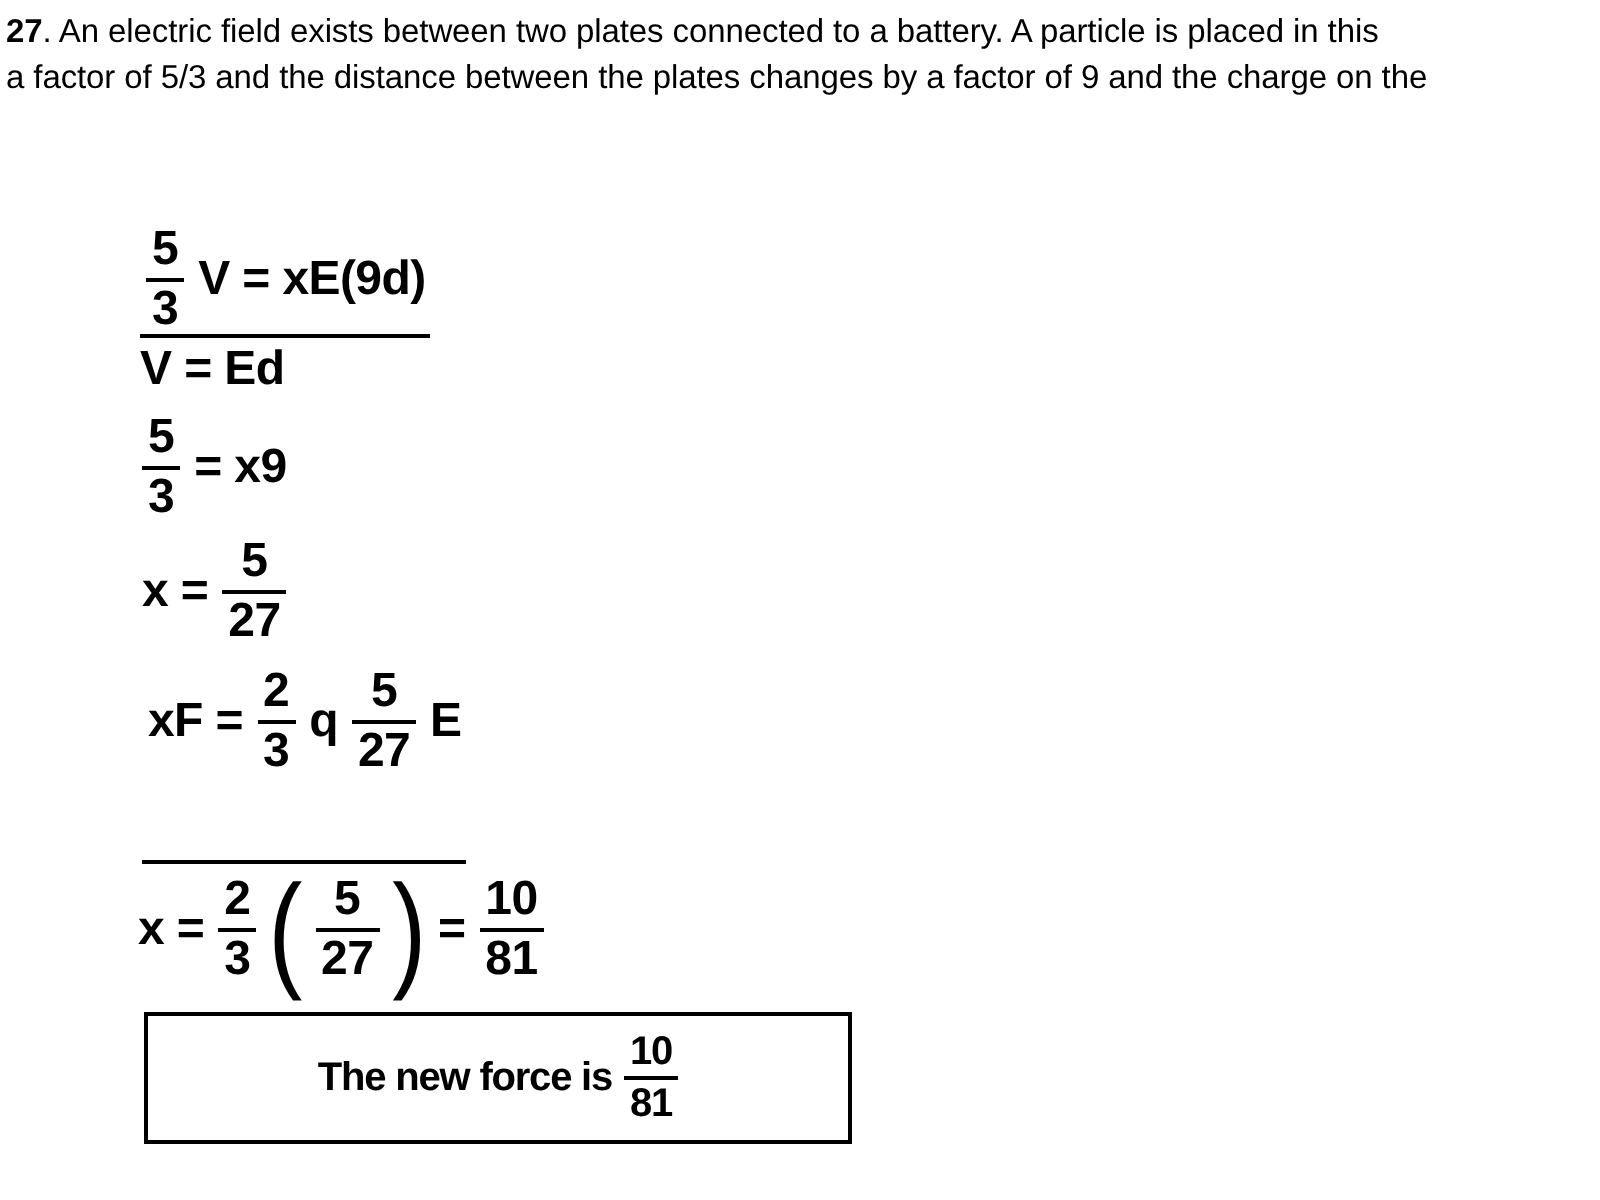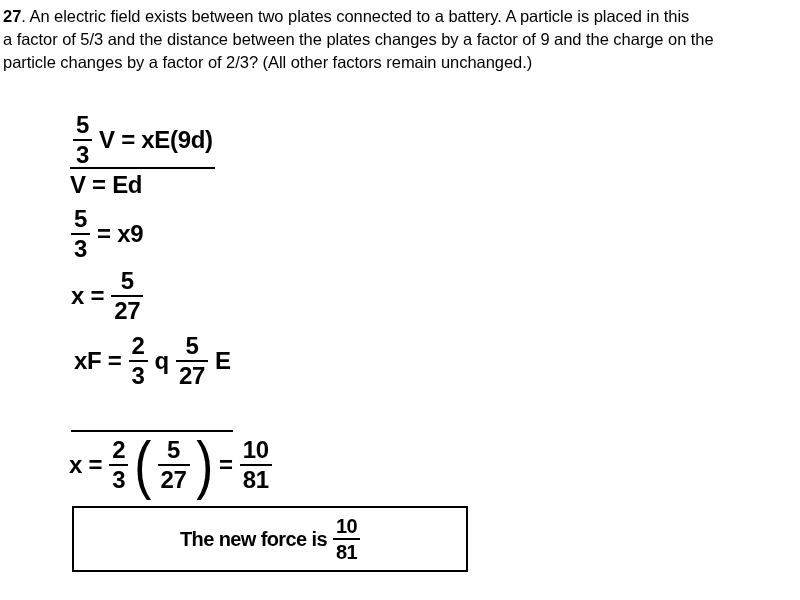--- a/index.html
+++ b/index.html
@@ -23,34 +23,33 @@
   .div-line{border-top:2.5px solid #000;}
   .div-bottom{padding-top:3px;line-height:25px;white-space:pre;}
   .mtext{white-space:pre;line-height:25px;text-align:right;}
   .frac{display:inline-flex;flex-direction:column;align-items:center;}
   .fnum{line-height:0.82em;padding:0 3px 4px;}
   .fbar{align-self:stretch;border-top:2.5px solid #000;}
   .fden{line-height:0.82em;padding:4px 3px 0;}
   .paren{font-weight:400;font-size:64px;line-height:0;transform:scaleX(0.8);margin:0 -3px;letter-spacing:0;}
   
   .answer-box{
-    position:absolute;left:72px;top:506px;width:396px;height:66px;
+    position:absolute;left:72px;top:506px;width:354px;height:66px;
     border:2.5px solid #000;box-sizing:border-box;
     display:flex;align-items:center;justify-content:center;gap:6px;
     font-weight:bold;font-size:20px;letter-spacing:-0.6px;
   }
   .answer-box .frac{font-size:20px;}
 </style>
 </head>
 <body>
 
 <div class="problem">
   <div class="pline"><span class="pnum">27</span><span>. An electric field exists between two plates connected to a battery. A particle is placed in this</span></div>
   <div class="pline">a factor of 5/3 and the distance between the plates changes by a factor of 9 and the charge on the</div>
-  <div class="pline">particle changes by a factor of 2/3? (All other factors remain unchanged.)</div>
 </div>
 
 <div class="divblock math" style="left:70px;top:115px;">
   <div class="div-top">
     <span class="frac">
       <span class="fnum">5</span>
       <span class="fbar"></span>
       <span class="fden">3</span>
     </span>
     <span class="mtext">V = xE(9d)</span>

